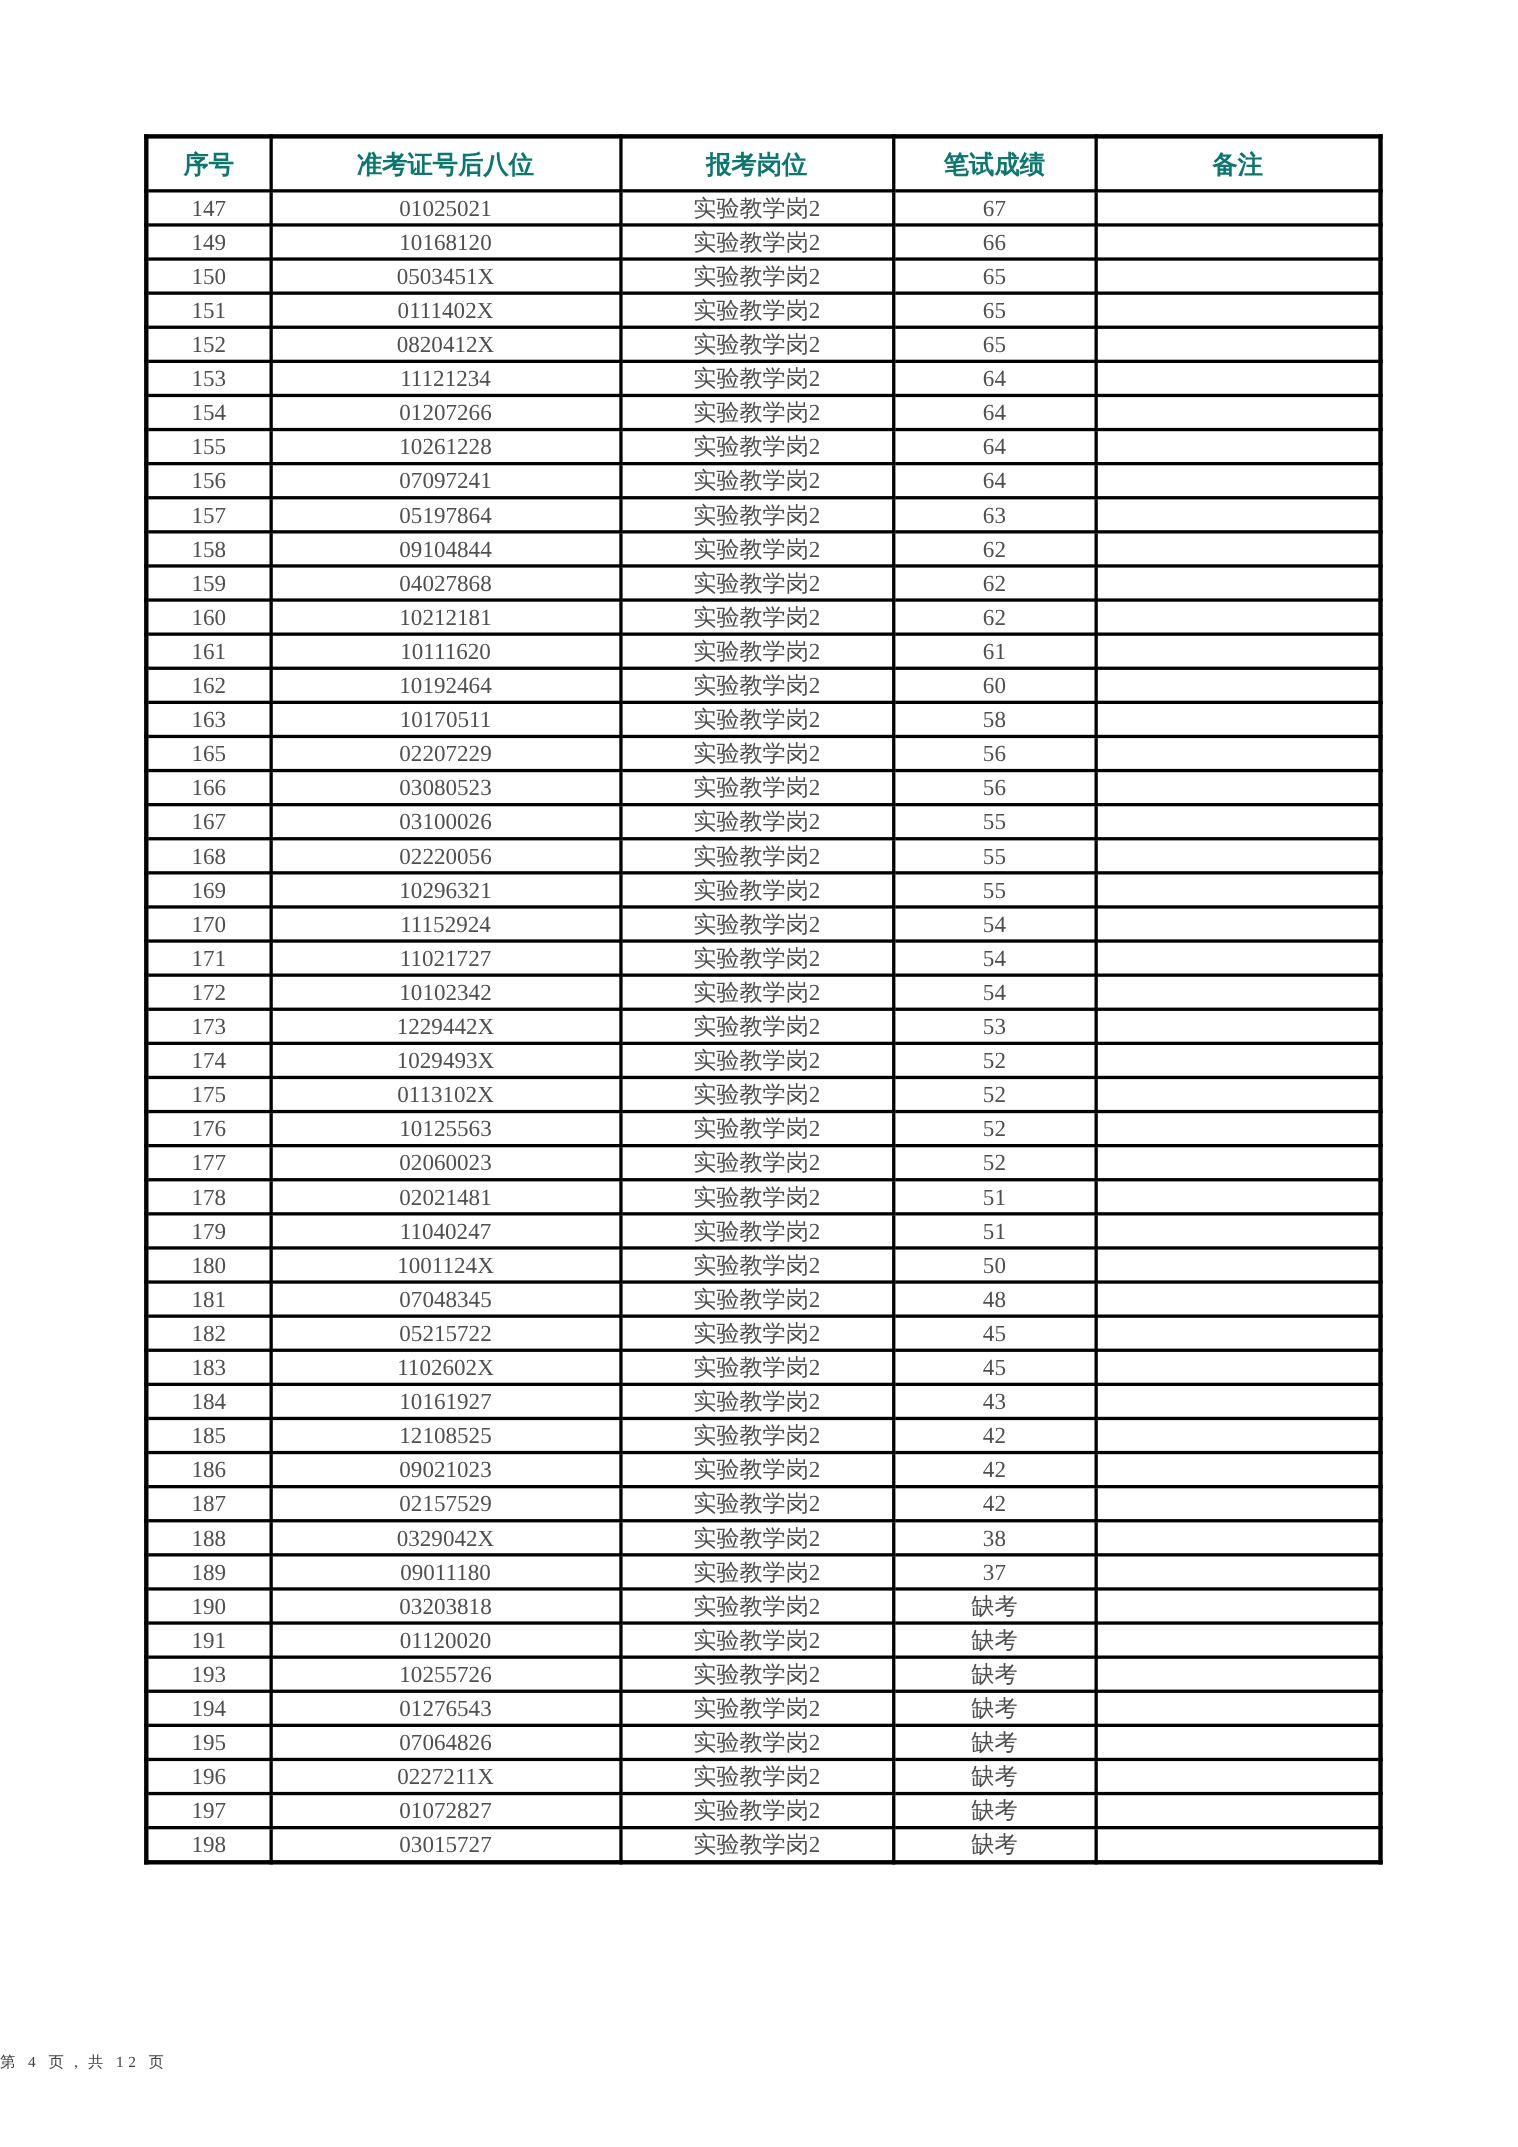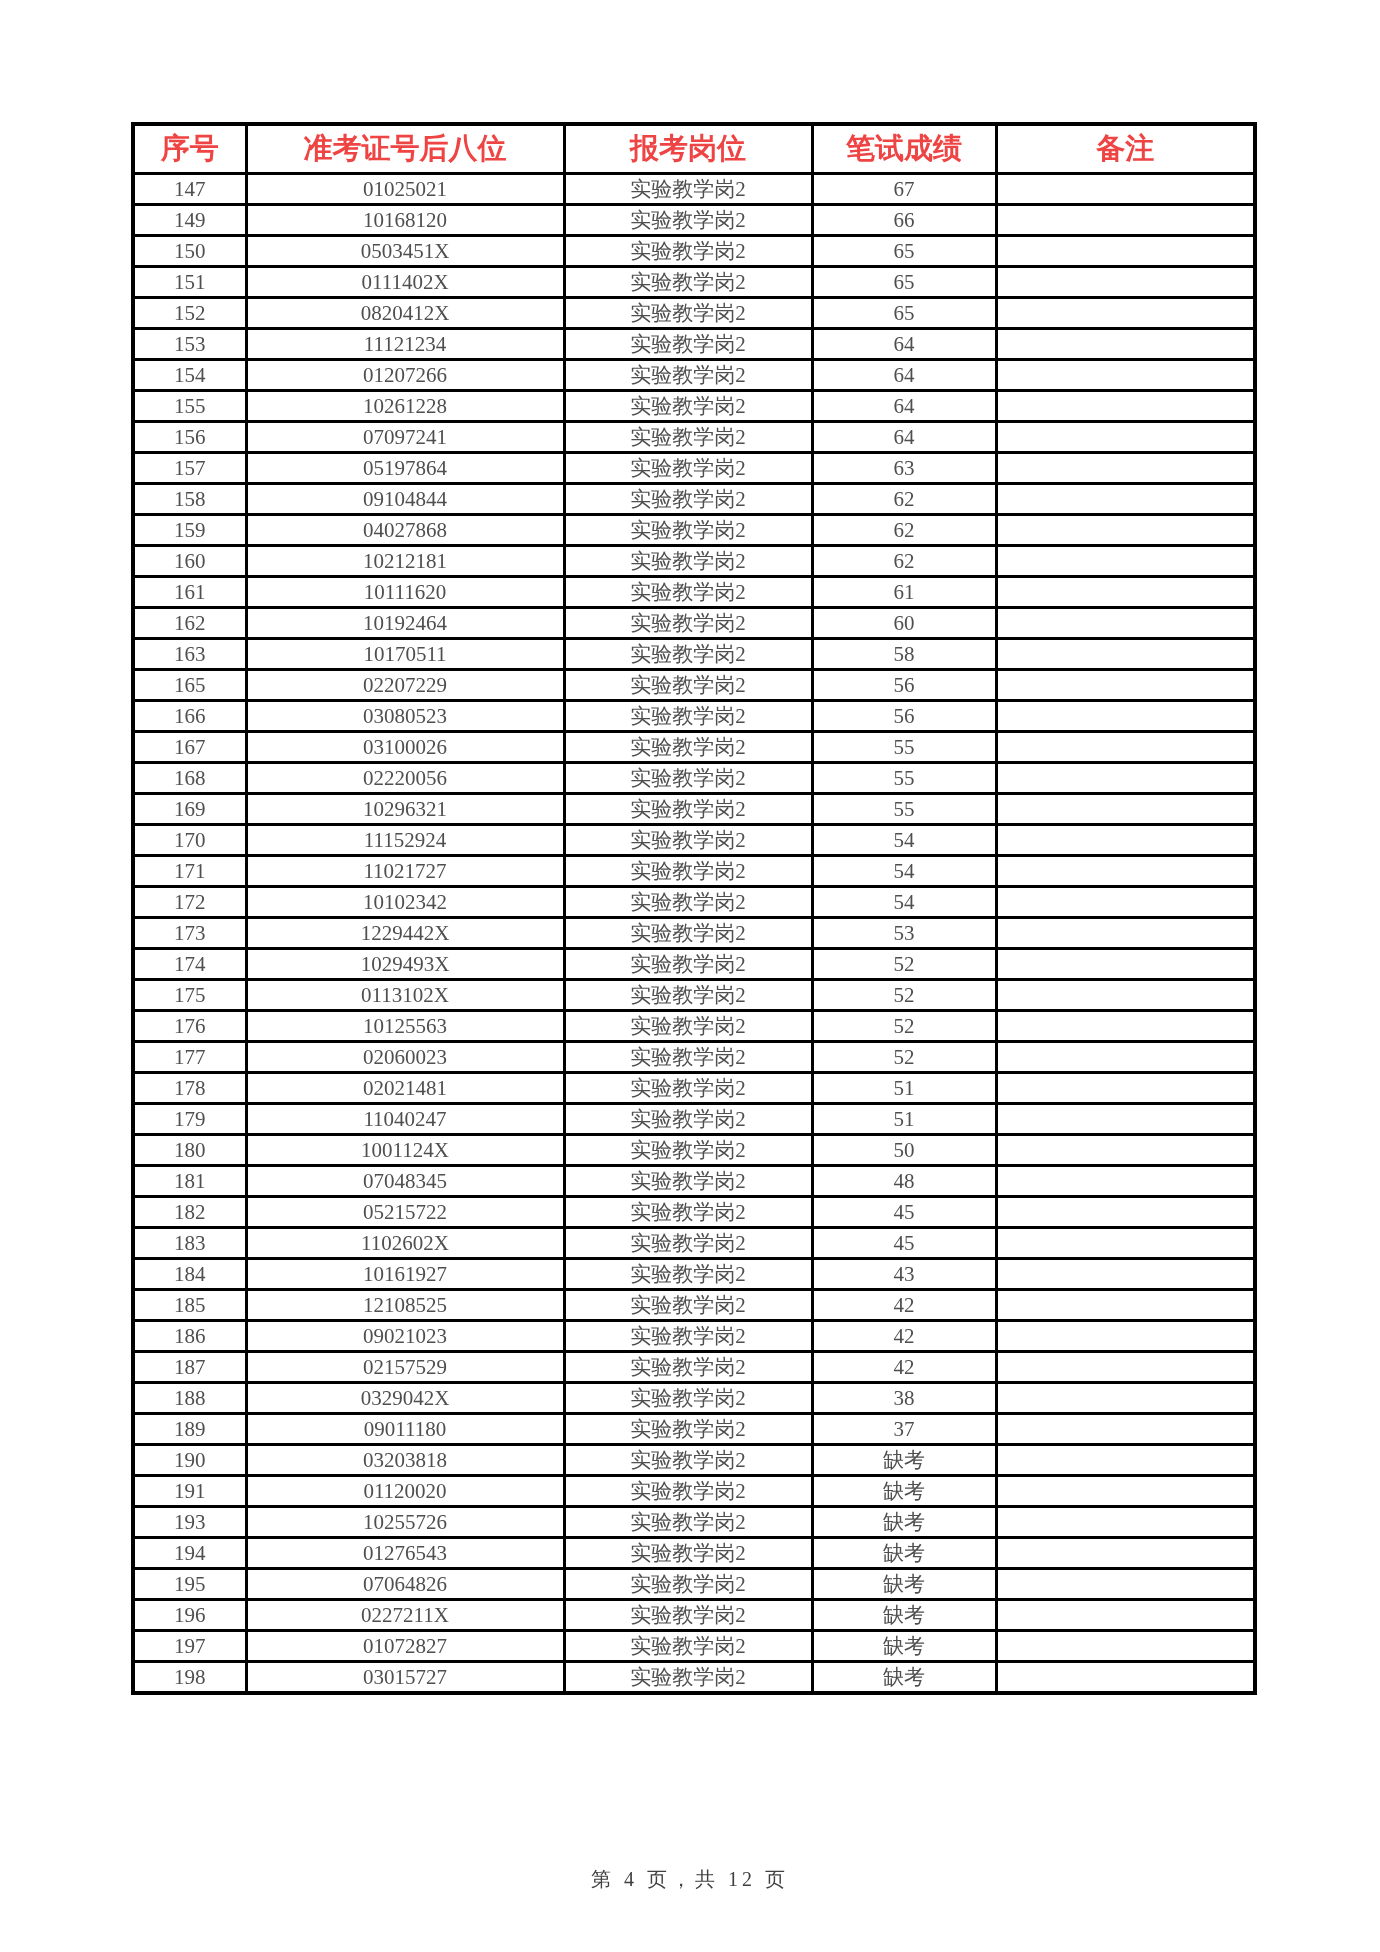--- a/index.html
+++ b/index.html
@@ -31,42 +31,41 @@
   table.score-table td {
     border: 3px solid #000000;
     text-align: center;
     vertical-align: middle;
     padding: 0;
     overflow: hidden;
     white-space: nowrap;
   }
   table.score-table th {
     height: 46px;
-    font-size: 29px;
+    font-size: 23px;
     font-weight: bold;
-    color: #ef4444;
+    color: #0f766e;
   }
   table.score-table td {
     height: 28px;
     font-size: 21px;
     font-weight: normal;
     color: #4f4f4f;
   }
   .col-index  { width: 113px; }
   .col-ticket { width: 318px; }
   .col-post   { width: 248px; }
   .col-score  { width: 184px; }
   .col-remark { width: 259px; }
   .footer {
     position: absolute;
     left: 0;
     top: 1866px;
     width: 1380px;
-    text-align: center;
-    font-size: 20px;
+    font-size: 14px;
     color: #3f3f3f;
     letter-spacing: 4px;
   }
 </style>
 </head>
 <body>
 
 <div class="page">
 
   <table class="score-table">

